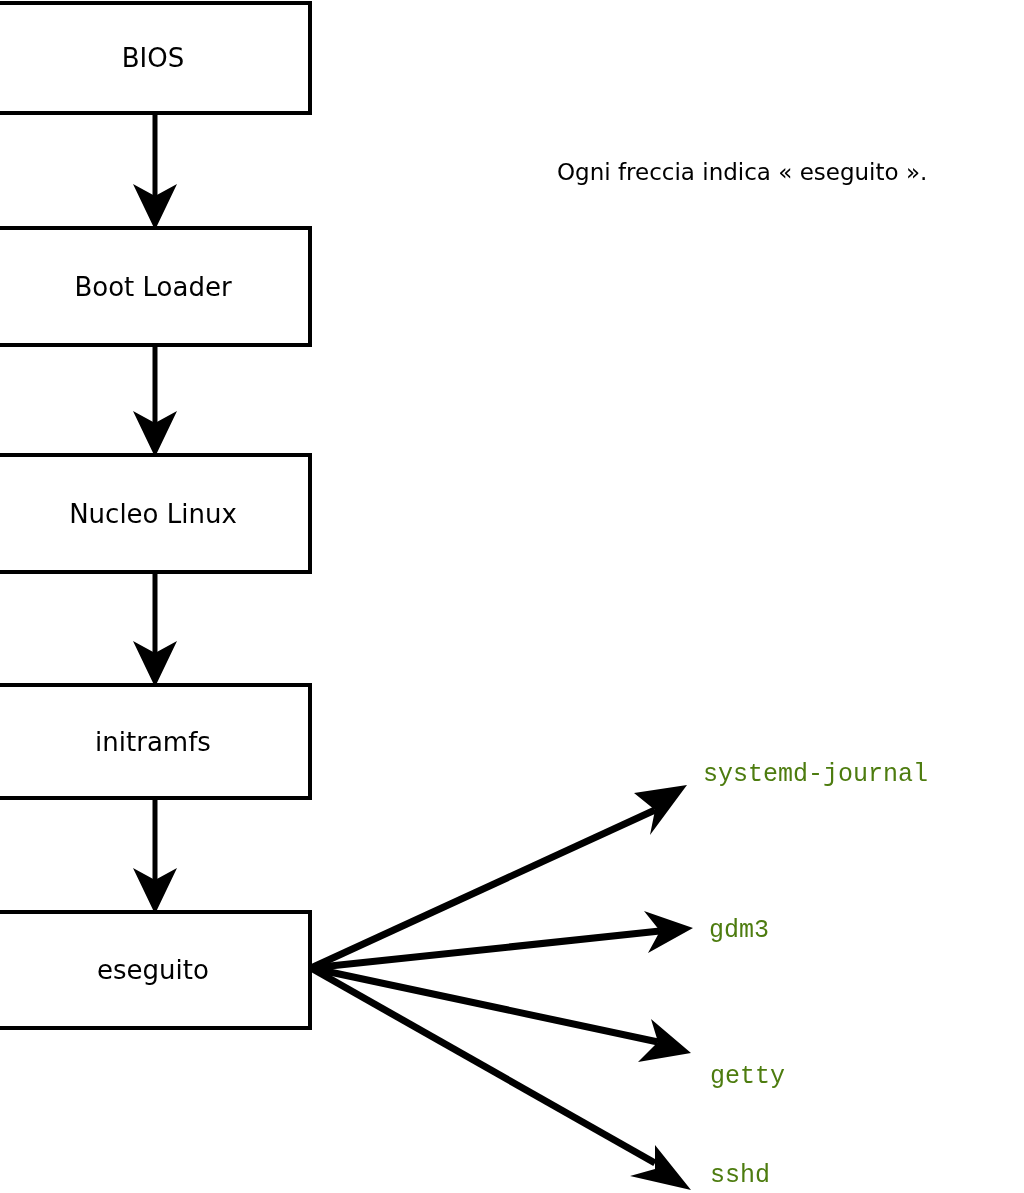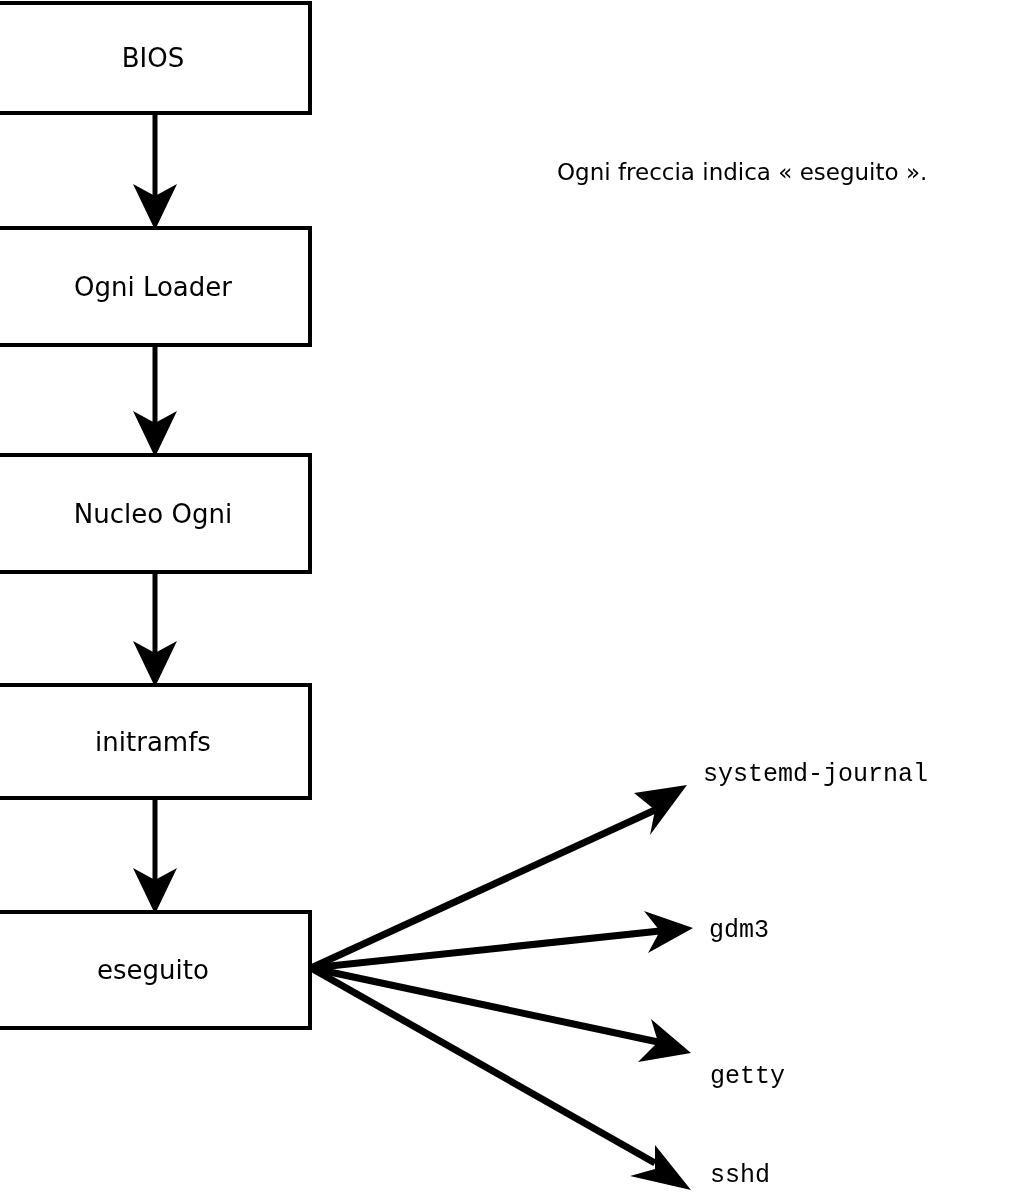--- a/index.html
+++ b/index.html
@@ -35,21 +35,21 @@
     line-height: 1;
     color: #000000;
     white-space: nowrap;
     pointer-events: none;
   }
   .proc-label {
     position: absolute;
     font-family: "Liberation Mono", "DejaVu Sans Mono", monospace;
     font-size: 25px;
     line-height: 1;
-    color: #000000;
+    color: #4d7c0f;
     white-space: nowrap;
   }
   .note-text {
     position: absolute;
     font-family: "DejaVu Sans", sans-serif;
     font-size: 23px;
     line-height: 1;
     color: #000000;
     white-space: nowrap;
   }
@@ -109,24 +109,24 @@
     <g>
       <line x1="311" y1="968" x2="655" y2="1163" stroke="#000000" stroke-width="7"></line>
       <path d="M 691 1190 L 655 1145 L 655 1169 L 630 1176 Z" fill="#000000"></path>
     </g>
   </svg>
 
   <div class="box-label" style="left:-4px; top:3px; width:314px; height:110px;">
     <span>BIOS</span>
   </div>
   <div class="box-label" style="left:-4px; top:228px; width:314px; height:117px;">
-    <span>Ogni Loader</span>
+    <span>Boot Loader</span>
   </div>
   <div class="box-label" style="left:-4px; top:455px; width:314px; height:117px;">
-    <span>Nucleo Ogni</span>
+    <span>Nucleo Linux</span>
   </div>
   <div class="box-label" style="left:-4px; top:685px; width:314px; height:113px;">
     <span>initramfs</span>
   </div>
   <div class="box-label" style="left:-4px; top:912px; width:314px; height:116px;">
     <span>eseguito</span>
   </div>
 
   <div class="proc-label" style="left:703px; top:762px;">systemd-journal</div>
   <div class="proc-label" style="left:709px; top:918px;">gdm3</div>

